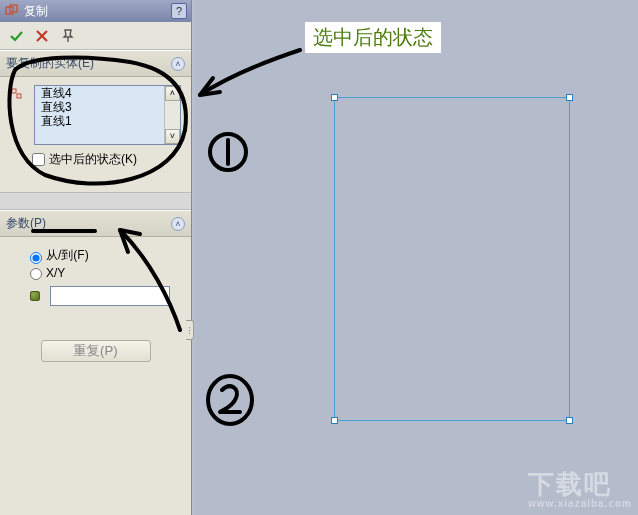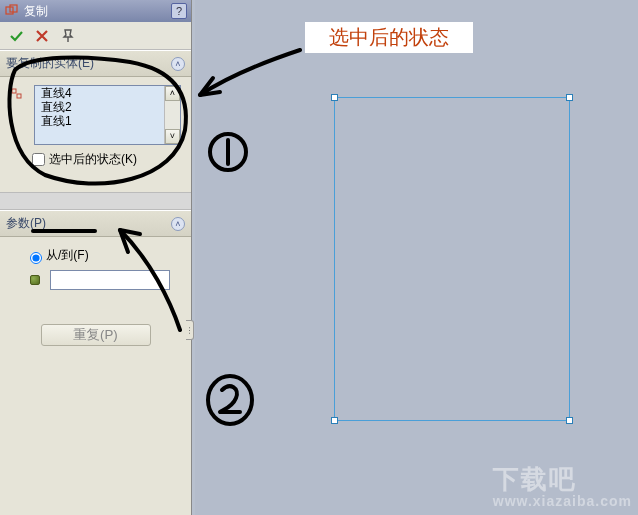--- a/index.html
+++ b/index.html
@@ -53,31 +53,31 @@
   .notch { position: absolute; left: 186px; top: 320px; width: 8px; height: 20px; background: #e6e4d8; border: 1px solid #999; border-left: none; border-radius: 0 3px 3px 0; display: flex; align-items: center; justify-content: center; font-size: 8px; color: #666; }
   
   
   .repeat-wrap { padding: 16px 16px; text-align: center; }
   .repeat-btn { width: 110px; height: 22px; background: linear-gradient(#f4f3ea,#e2e0d2); border: 1px solid #b0ae9f; border-radius: 3px; color: #888; cursor: default; }
   
   
   .canvas { position: absolute; left: 195px; top: 0; right: 0; bottom: 0; background: #b4bccb; }
   
   
-  .anno-label { position: absolute; left: 305px; top: 22px; background: #fff; padding: 2px 24px; font-size: 20px; color: #c2410c; }
+  .anno-label { position: absolute; left: 305px; top: 22px; background: #fff; padding: 2px 8px; font-size: 20px; color: #4d7c0f; }
   
   
   .sel-rect { position: absolute; border: 1px solid #4a9fd8; }
   .handle { position: absolute; width: 7px; height: 7px; background: #fff; border: 1px solid #2a7fb8; }
   
   
   .overlay { position: absolute; left: 0; top: 0; width: 638px; height: 515px; pointer-events: none; }
   
   .watermark { position: absolute; right: 6px; bottom: 6px; font-size: 26px; color: rgba(255,255,255,0.45); font-weight: bold; letter-spacing: 2px; font-family: SimHei, sans-serif; margin-top: 28px; }
-  .watermark .sub { font-size: 14px; letter-spacing: 1px; display: block; text-align: right; margin-top: -4px; color: rgba(255,255,255,0.4); }
+  .watermark .sub { font-size: 10px; letter-spacing: 1px; display: block; text-align: right; margin-top: -4px; color: rgba(255,255,255,0.4); }
 </style>
 </head>
 <body>
 
 <div class="panel">
 
   <div class="titlebar">
     <span class="icon">
       <svg viewBox="0 0 14 14">
           <rect x="1" y="3" width="7" height="7" fill="none" stroke="#d04a2a" stroke-width="1.2"></rect>
@@ -109,21 +109,21 @@
     <div class="entity-row">
       <div class="entity-icons">
         <svg viewBox="0 0 14 14">
             <rect x="2" y="2" width="4" height="4" fill="none" stroke="#c14a3a" stroke-width="1"></rect>
             <rect x="7" y="7" width="4" height="4" fill="none" stroke="#c14a3a" stroke-width="1"></rect>
           </svg>
       </div>
       <div class="entity-list">
         <div class="items">
           <div class="item">直线4</div>
-          <div class="item">直线2</div>
+          <div class="item">直线3</div>
           <div class="item">直线1</div>
         </div>
         <div class="scroll">
           <div class="sb">˄</div>
           <div class="track"></div>
           <div class="sb">˅</div>
         </div>
       </div>
     </div>
     <label class="keep-row">
@@ -136,20 +136,24 @@
 
   <div class="section-header">
     <span>参数(P)</span>
     <span class="chev">˄</span>
   </div>
   <div class="param-body">
     <label class="radio-row">
       <input type="radio" name="mode" checked="" style="">
       <span>从/到(F)</span>
     </label>
+    <label class="radio-row">
+      <input type="radio" name="mode" style="">
+      <span>X/Y</span>
+    </label>
     <div class="origin-input-row">
       <div class="led"></div>
       <input class="origin-input" type="text" style="">
     </div>
   </div>
 
   <div class="notch">⋮</div>
 
   <div class="repeat-wrap">
     <button class="repeat-btn" disabled="">重复(P)</button>

